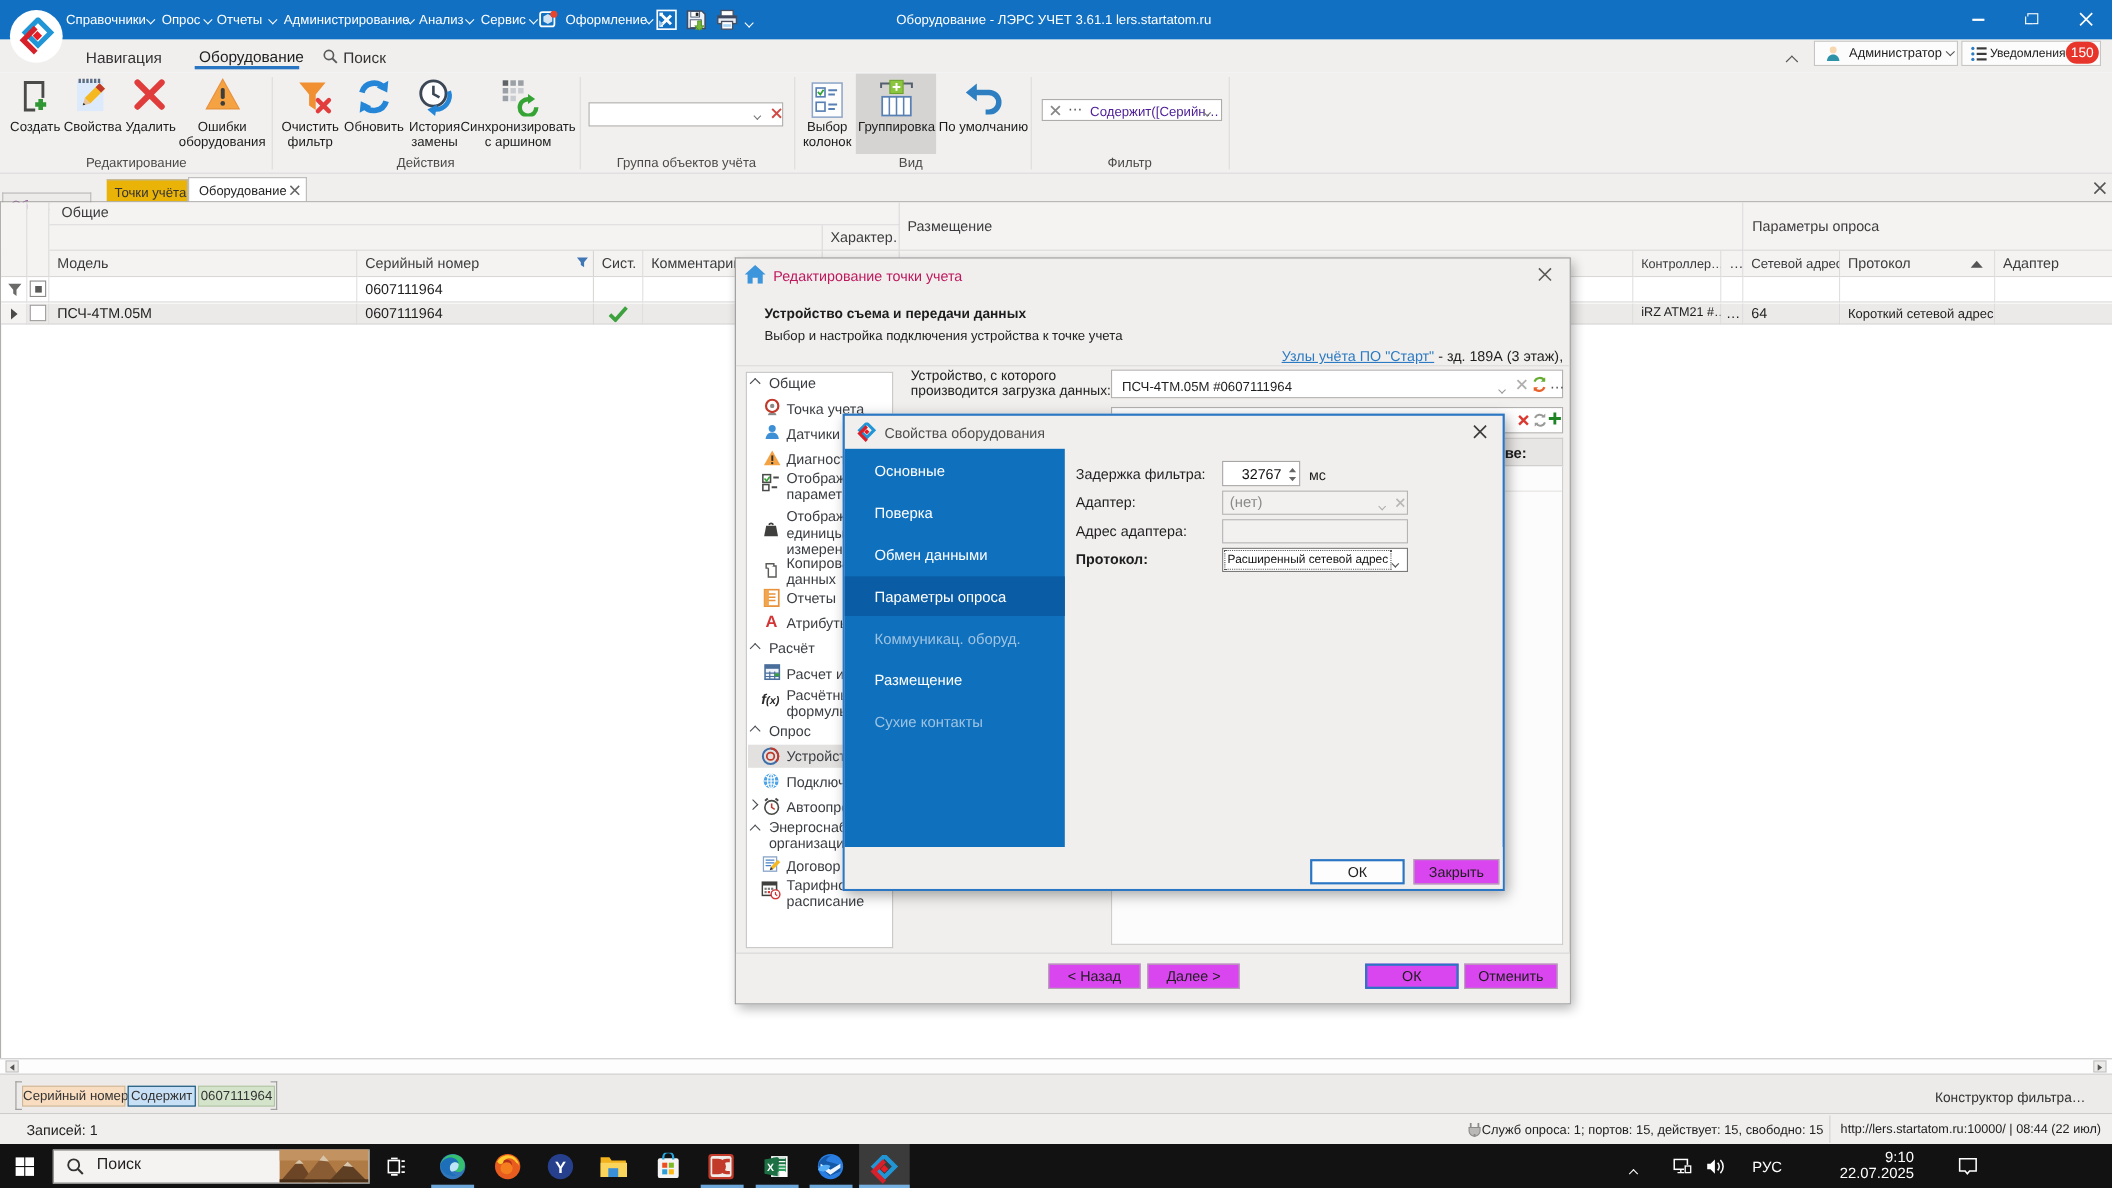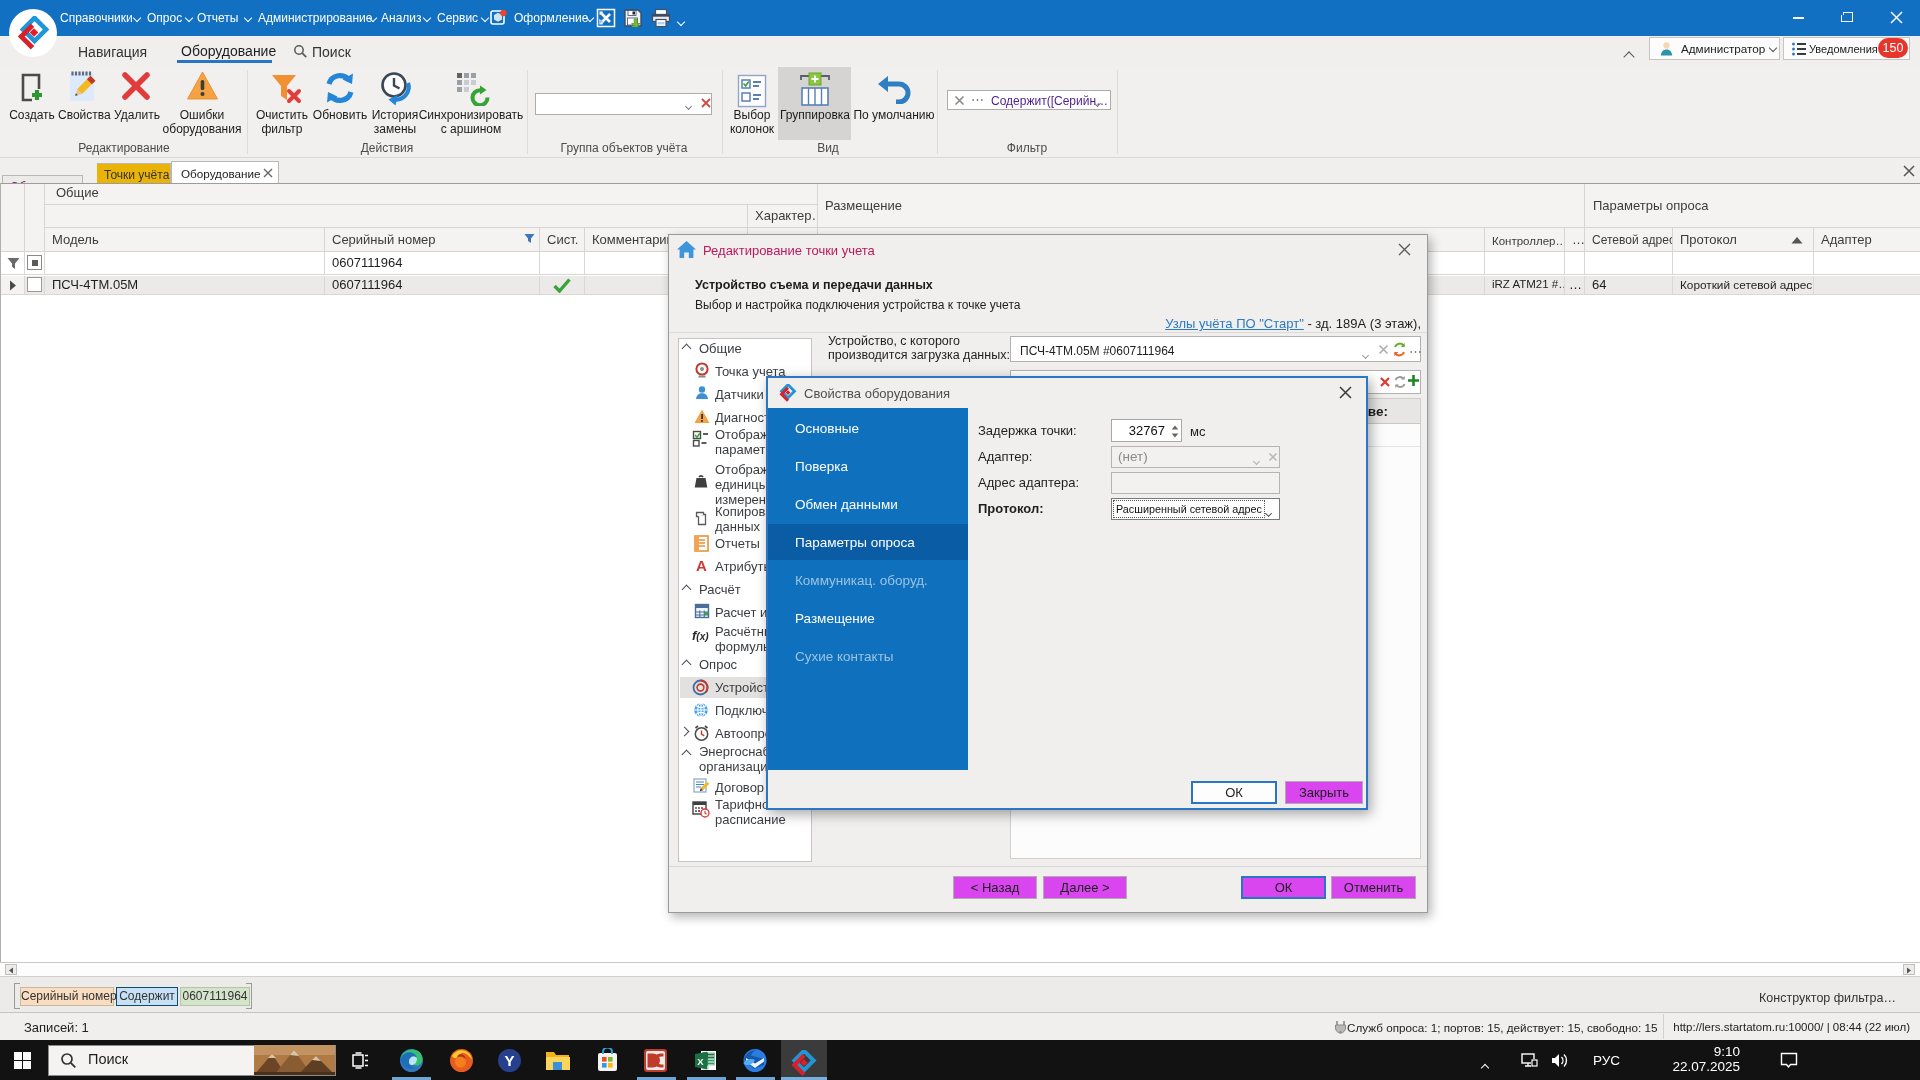--- a/index.html
+++ b/index.html
@@ -19,20 +19,21 @@
  <span class="ab" style="left:197px;top:11px">Отчеты</span>
     <span class="chev ab" style="left:245px;top:15px"></span>
  <span class="ab" style="left:258px;top:11px">Администрирование</span>
     <span class="chev ab" style="left:370px;top:15px"></span>
  <span class="ab" style="left:381px;top:11px">Анализ</span>
     <span class="chev ab" style="left:424px;top:15px"></span>
  <span class="ab" style="left:437px;top:11px">Сервис</span>
     <span class="chev ab" style="left:482px;top:15px"></span>
  <span class="ab" style="left:514px;top:11px">Оформление</span>
     <span class="chev ab" style="left:587px;top:15px"></span>
+ <span class="ab" style="left:0;top:11px;width:1916px;text-align:center">Оборудование - ЛЭРС УЧЕТ 3.61.1 lers.startatom.ru</span>
 </div>
 
 <svg class="ab" style="left:489px;top:8px" width="20" height="20" viewBox="0 0 20 20">
  <rect x="2" y="3" width="13" height="13" rx="2" fill="none" stroke="#fff" stroke-width="1.6"></rect>
  <path d="M5 7l4-2.2 4 2.2v4.6l-4 2.2-4-2.2z" fill="#cfe3f5"></path>
  <circle cx="14.5" cy="5" r="3.2" fill="#e8452c"></circle>
 </svg>
 
 <svg class="ab" style="left:596px;top:8px" width="20" height="20" viewBox="0 0 20 20">
  <rect x="1.5" y="1.5" width="17" height="17" fill="none" stroke="#fff" stroke-width="1.5"></rect>
@@ -696,21 +697,21 @@
 <style>.sbi{position:absolute;left:795px;font-size:13.5px;color:#fff}</style>
 <span class="sbi" style="top:421px">Основные</span>
 <span class="sbi" style="top:459px">Поверка</span>
 <span class="sbi" style="top:497px">Обмен данными</span>
 <span class="sbi" style="top:535px">Параметры опроса</span>
 <span class="sbi" style="top:573px;color:#9cc3e2">Коммуникац. оборуд.</span>
 <span class="sbi" style="top:611px">Размещение</span>
 <span class="sbi" style="top:649px;color:#9cc3e2">Сухие контакты</span>
 
 <style>.flab{position:absolute;font-size:13px;color:#1e1e1e}</style>
-<span class="flab" style="left:978px;top:423px">Задержка точки:</span>
+<span class="flab" style="left:978px;top:423px">Задержка фильтра:</span>
 <div class="ab" style="left:1111px;top:419px;width:71px;height:23px;background:#fff;border:1px solid #a8a7a6"></div>
 <div class="ab" style="left:1111px;top:419px;width:54px;height:23px;font-size:13px;color:#111;text-align:right;line-height:23px">32767</div>
 <svg class="ab" style="left:1171px;top:425px" width="8" height="13" viewBox="0 0 8 13">
       <path d="M4 0.5L7.3 4.4H0.7zM4 12.5L0.7 8.6h6.6z" fill="#666"></path>
     </svg>
 <span class="flab" style="left:1190px;top:424px">мс</span>
 <span class="flab" style="left:978px;top:449px">Адаптер:</span>
 <div class="ab" style="left:1111px;top:446px;width:169px;height:22px;background:#f2f1f0;border:1px solid #b5b4b3"></div>
 <div class="ab" style="left:1118px;top:449px;font-size:13.5px;color:#8a8a88">(нет)</div>
 <span class="ab" style="left:1254px;top:452px;color:#b0afae"><span class="chev" style="width:5px;height:5px"></span></span>

